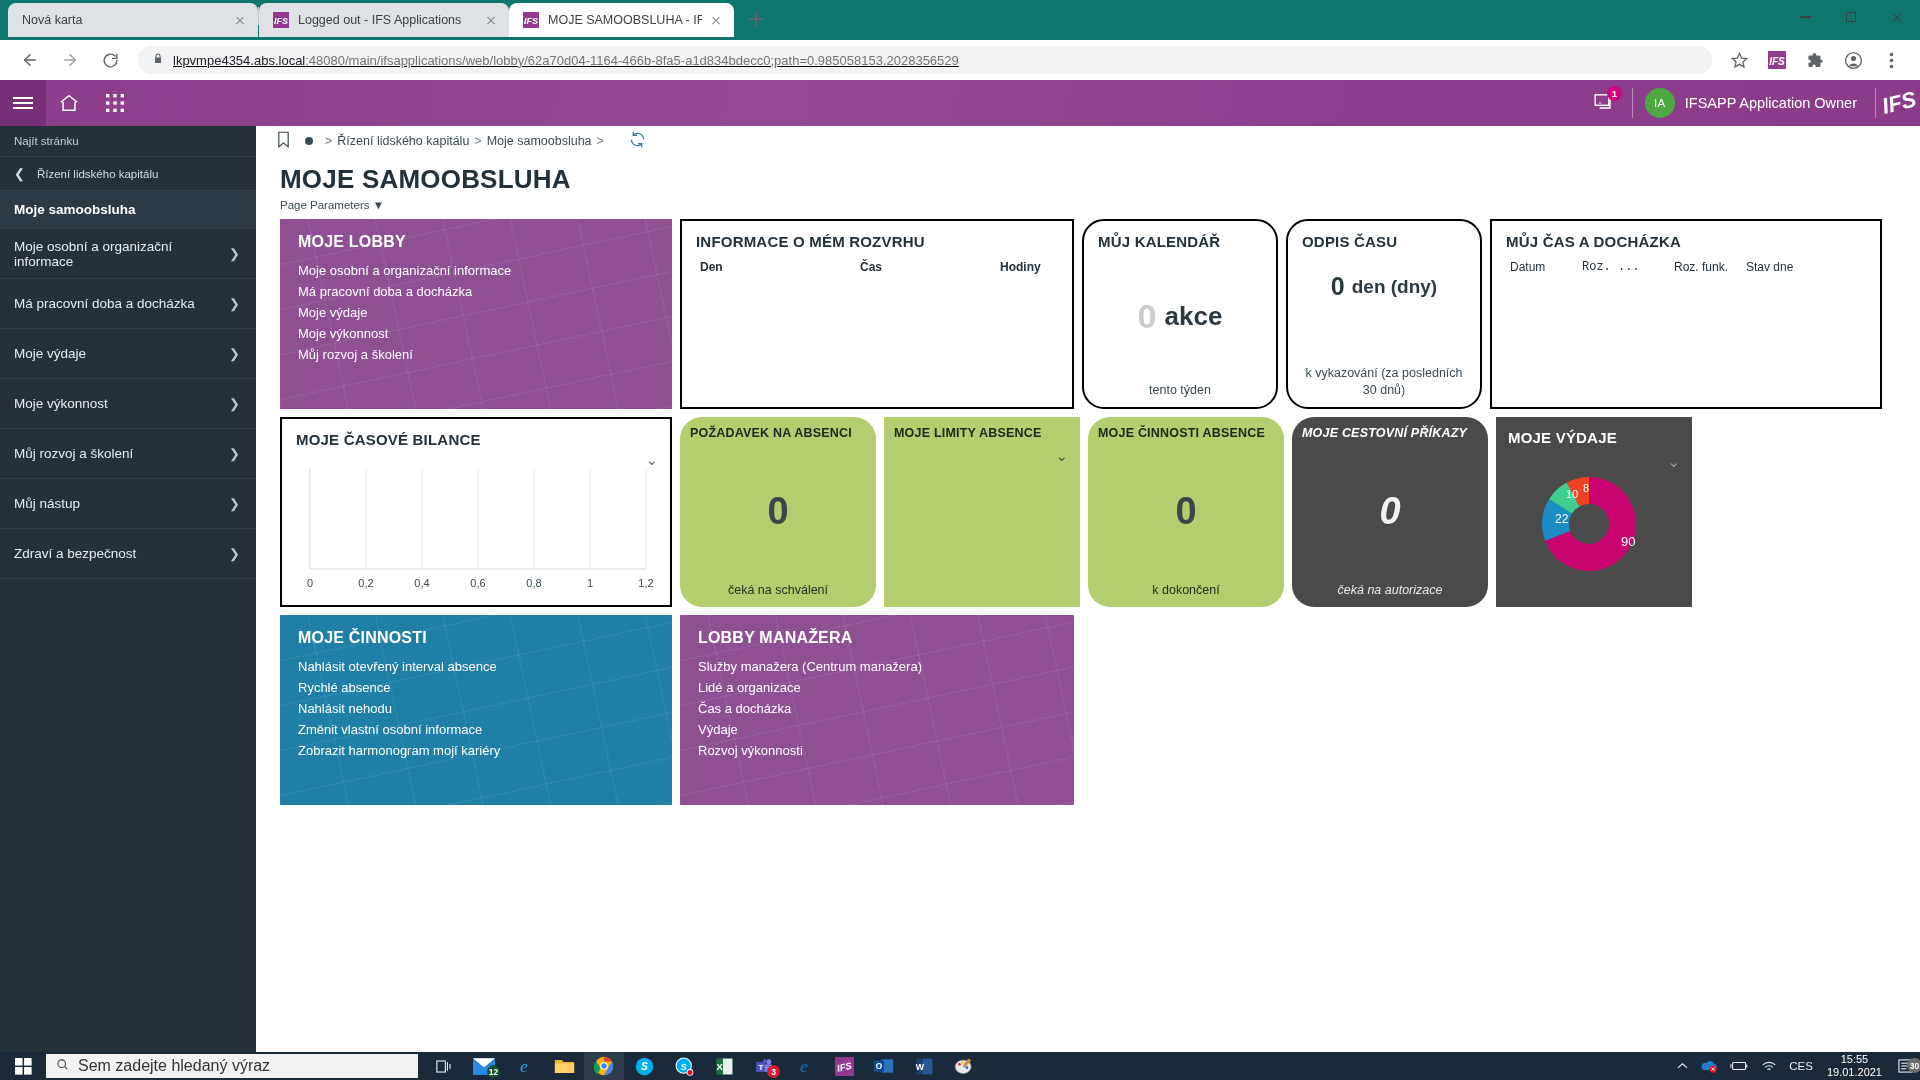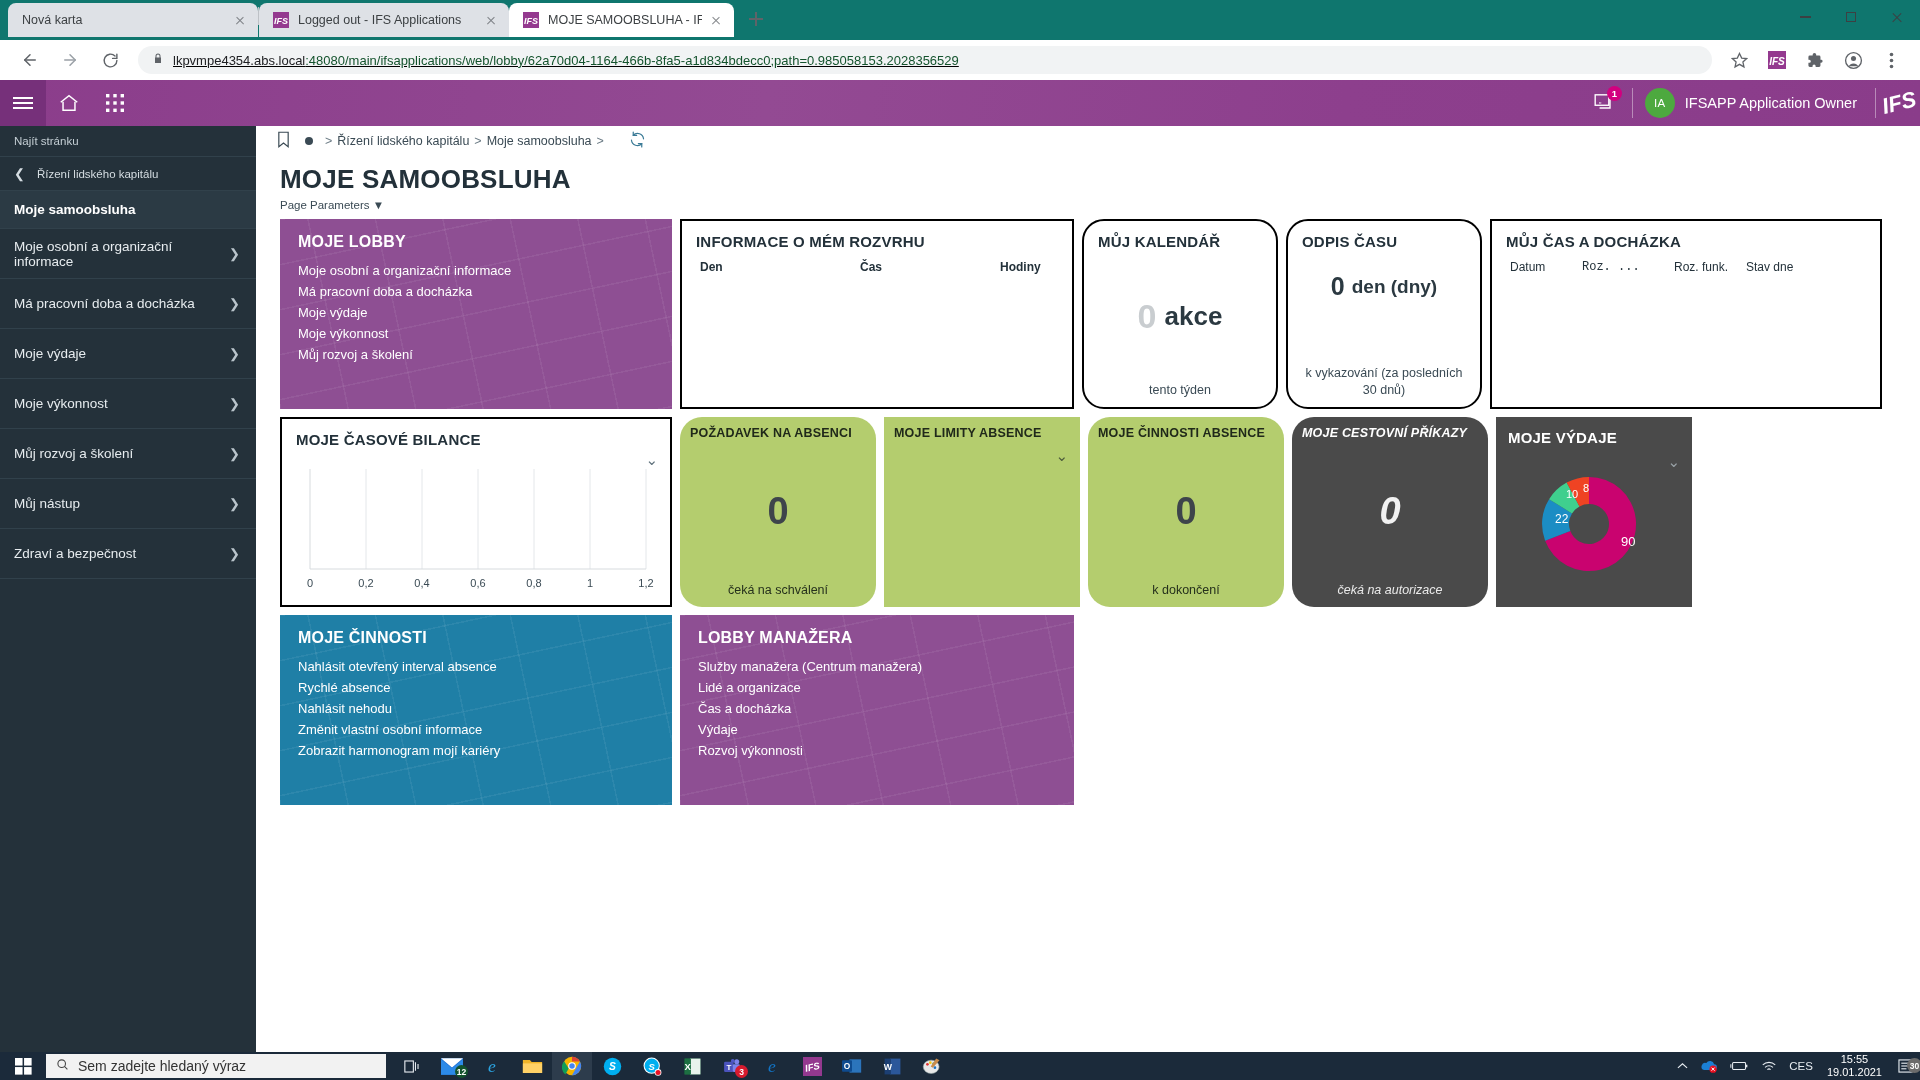--- a/index.html
+++ b/index.html
@@ -37,21 +37,21 @@
   .wb-close { width:12px; height:12px; position:relative;}
   .wb-close::before,.wb-close::after{content:"";position:absolute;left:0;top:5.5px;width:12px;height:1.3px;background:#3c4043;}
   .wb-close::before{transform:rotate(45deg);} .wb-close::after{transform:rotate(-45deg);}
 
   .omnibar { height:40px; background:#fff; display:flex; align-items:center; padding:0 10px;text-decoration:underline; }
   .navbtn { width:30px; height:30px; margin:0 5px; position:relative; color:#5f6368; display:flex;align-items:center;justify-content:center;font-size:17px;}
   .urlbox { flex:1; height:28px; background:#f1f3f4; border-radius:14px; display:flex; align-items:center;
             padding:0 14px; margin:0 8px; font-size:13px; color:#202124; }
   .urlbox .lock { margin-right:9px; }
   .urlhost { color:#202124; }
-  .urlpath { color:#14532d; }
+  .urlpath { color:#737373; }
   .tbicon { width:28px; height:28px; margin:0 5px; display:flex;align-items:center;justify-content:center; }
 
   
   #app { position:absolute; left:0; top:80px; width:1920px; height:972px; background:#fff; }
   .appbar { height:46px; background:#8e3f8e; display:flex; align-items:center; position:relative;
             background-image:linear-gradient(100deg,#8b3d8b 0%, #934a93 40%, #8d3f8d 70%, #8a3c8a 100%); }
   .appbar .sq { width:46px; height:46px; display:flex; align-items:center; justify-content:center; color:#fff; }
   .appbar .sq.hl { background:#76307a; }
   .burger i{display:block;width:20px;height:2px;background:#fff;margin:2.7px 0;}
   .appbar .spacer { flex:1; }
@@ -114,22 +114,22 @@
   .darktile .tile-title { color:#fff; padding:9px 0 0 10px; font-size:12.5px; }
 
   .chev-d { position:absolute; right:12px; color:#5d6f7a; font-size:15px; }
 
   .axis-lbl { font-size:11px; fill:#3a4a54; }
 
   
   #taskbar { position:absolute; left:0; top:1052px; width:1920px; height:28px; background:#1b2a3a;
              display:flex; align-items:center; }
   .tb-start { width:46px; height:28px; display:flex; align-items:center; justify-content:center; }
-  .tb-search { width:340px; height:24px; background:#f2f2f2; display:flex; align-items:center;
-               padding:0 10px; font-size:14px; color:#333; margin-right:6px;}
+  .tb-search { width:372px; height:24px; background:#f2f2f2; display:flex; align-items:center;
+               padding:0 10px; font-size:16px; color:#333; margin-right:6px;}
   .tb-search .mag { margin-right:9px; color:#444; }
   .tb-taskview { width:40px; display:flex; align-items:center; justify-content:center; }
   .tb-icons { display:flex; align-items:center; }
   .tb-app { width:40px; height:28px; display:flex; align-items:center; justify-content:center; position:relative;}
   .tb-app.active { background:#2d3c4c; }
   .tb-app .cnt { position:absolute; right:4px; bottom:2px; min-width:13px;height:13px;border-radius:50%;
      font-size:8.5px; color:#fff; display:flex;align-items:center;justify-content:center;font-weight:bold;}
   .tray { margin-left:auto; display:flex; align-items:center; color:#e8edf2; font-size:10.5px; }
   .tray .ti { padding:0 6px; display:flex; align-items:center; }
   .tb-clock { text-align:center; line-height:13px; font-size:11px; color:#fff; padding:15px 8px;}

